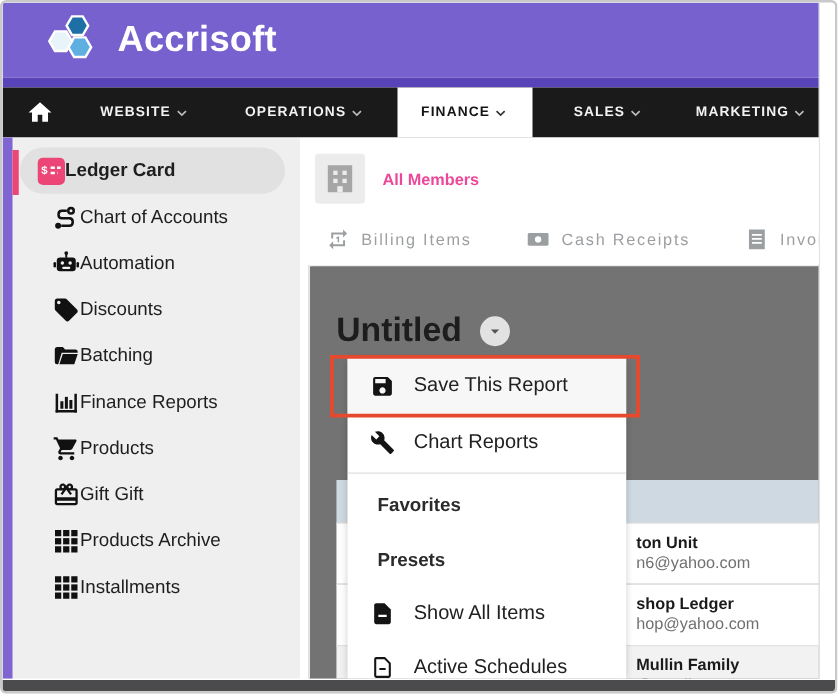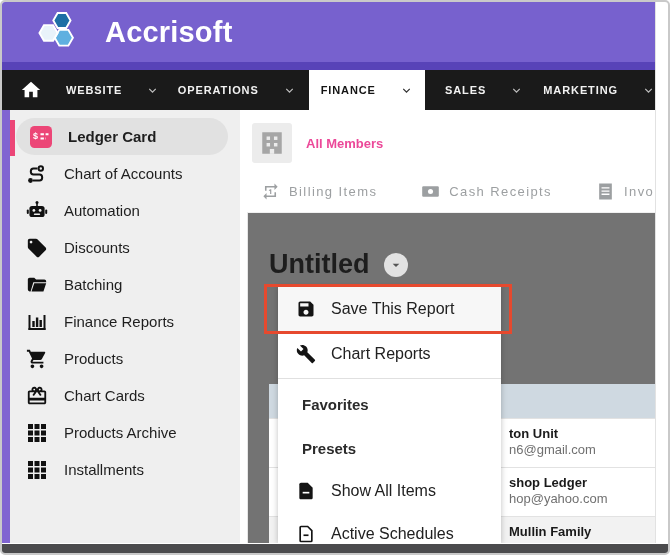--- a/index.html
+++ b/index.html
@@ -7,60 +7,60 @@
 
   .frame { position:relative; width:670px; height:555px; background:#fff;
            border:2px solid #c9c9c9; border-radius:5px; overflow:hidden; }
 
   .app { position:absolute; left:0; top:0; width:654px; height:541px;
          border-right:1px solid #e2e2e2; overflow:hidden; background:#fff; }
 
   
   .purple-header { position:absolute; left:0; top:0; width:100%; height:60px;
                    background:var(--header-purple); display:flex; align-items:center; }
-  .logo-wrap { display:flex; align-items:center; margin-left:34px; gap:21px; }
+  .logo-wrap { display:flex; align-items:center; margin-left:34px; gap:10px; }
   .logo-hex { width:48px; height:44px; }
   .brand { color:#fff; font-size:29px; font-weight:bold; letter-spacing:0.2px; }
 
   .purple-strip { position:absolute; left:0; top:60px; width:100%; height:8px;
                   background:var(--header-purple-dark); }
 
   
   .nav { position:absolute; left:0; top:68px; width:100%; height:40px;
          background:var(--nav-black); display:flex; align-items:stretch; }
   .nav-home { width:60px; display:flex; align-items:center; justify-content:center;
               color:#fff; cursor:pointer; }
   .nav-home .icon { width:22px; height:22px; }
   #nav-items { display:contents; }
-  .nav-item { display:flex; align-items:center; justify-content:center; gap:24px;
+  .nav-item { display:flex; align-items:center; justify-content:center; gap:2px;
               color:#f2f2f2; font-size:11px; font-weight:bold; letter-spacing:0.9px;
               cursor:pointer; }
   .nav-item .chev { width:13px; height:13px; color:#bdbdbd; display:inline-flex; }
   .nav-item.active { background:#fff; color:#141414; }
   .nav-item.active .chev { color:#333; }
   #nav-items .nav-item:nth-child(1){ width:108px; }
   #nav-items .nav-item:nth-child(2){ width:148px; }
-  #nav-items .nav-item:nth-child(3){ width:120px; }
+  #nav-items .nav-item:nth-child(3){ width:108px; }
   #nav-items .nav-item:nth-child(4){ width:122px; }
   #nav-items .nav-item:nth-child(5){ flex:1; }
 
   
   .body { position:absolute; left:0; top:108px; width:100%; height:433px; display:flex; }
 
   
   .sidebar { position:relative; width:238px; background:#efefef; flex:none; }
   .side-strip { position:absolute; left:0; top:0; width:8px; height:100%;
                 background:var(--sidebar-strip-purple); }
   .side-indicator { position:absolute; left:8px; top:10px; width:5px; height:36px;
                     background:var(--selected-pink); }
   .side-list { list-style:none; padding-top:8px; }
-  .side-item { display:flex; align-items:center; height:37px; padding-left:24px;
+  .side-item { display:flex; align-items:center; height:37px; padding-left:40px;
                font-size:15px; color:#1e1e1e; cursor:pointer; }
   .side-item .icon { width:22px; height:22px; color:#111; flex:none; display:inline-flex; }
-  .side-item .label { margin-left:16px; white-space:nowrap; }
+  .side-item .label { white-space:nowrap; }
   .side-item.selected { background:#e1e1e1; border-radius:19px;
                         margin:0 12px 0 14px; padding-left:14px; font-weight:bold; }
   .icon svg { width:100%; height:100%; display:block; }
 
   
   .main { position:relative; flex:1; background:#fff; }
   .entity { position:absolute; left:12px; top:13px; display:flex; align-items:center; }
   .entity-icon { width:40px; height:40px; background:#ececec; border-radius:3px;
                  display:flex; align-items:center; justify-content:center; color:#a6a6a6; }
   .entity-icon .icon { width:26px; height:26px; display:inline-flex; }
@@ -255,21 +255,21 @@
                 </svg>
               </span>
               <span class="label">Products</span>
             </li>
             <li class="side-item">
               <span class="icon">
                 <svg viewBox="0 0 24 24" fill="currentColor">
                   <path d="M20 6h-2.18c.11-.31.18-.65.18-1 0-1.66-1.34-3-3-3-1.05 0-1.96.54-2.5 1.35l-.5.67-.5-.68C10.96 2.54 10.05 2 9 2 7.34 2 6 3.34 6 5c0 .35.07.69.18 1H4c-1.11 0-1.99.89-1.99 2L2 19c0 1.11.89 2 2 2h16c1.11 0 2-.89 2-2V8c0-1.11-.89-2-2-2zm-5-2c.55 0 1 .45 1 1s-.45 1-1 1-1-.45-1-1 .45-1 1-1zM9 4c.55 0 1 .45 1 1s-.45 1-1 1-1-.45-1-1 .45-1 1-1zm11 15H4v-2h16v2zm0-5H4V8h5.08L7 10.83 8.62 12 11 8.76l1-1.36 1 1.36L15.38 12 17 10.83 14.92 8H20v6z"></path>
                 </svg>
               </span>
-              <span class="label">Chart Cards</span>
+              <span class="label">Gift Gift</span>
             </li>
             <li class="side-item">
               <span class="icon">
                 <svg viewBox="0 0 22 22" fill="currentColor">
                   <rect x="2" y="2" width="5" height="5"></rect>
                   <rect x="8.5" y="2" width="5" height="5"></rect>
                   <rect x="15" y="2" width="5" height="5"></rect>
                   <rect x="2" y="8.5" width="5" height="5"></rect>
                   <rect x="8.5" y="8.5" width="5" height="5"></rect>
                   <rect x="15" y="8.5" width="5" height="5"></rect>
@@ -362,21 +362,21 @@
                 </span>
             </span>
           </div>
 
           <div class="table">
             <div class="thead"></div>
             <div id="table-rows">
                 <div class="trow">
                   <div class="cell">
                     <div class="tname">ton Unit</div>
-                    <div class="temail">n6@gmail.com</div>
+                    <div class="temail">n6@yahoo.com</div>
                   </div>
                 </div>
                 <div class="trow">
                   <div class="cell">
                     <div class="tname">shop Ledger</div>
                     <div class="temail">hop@yahoo.com</div>
                   </div>
                 </div>
                 <div class="trow alt">
                   <div class="cell">

